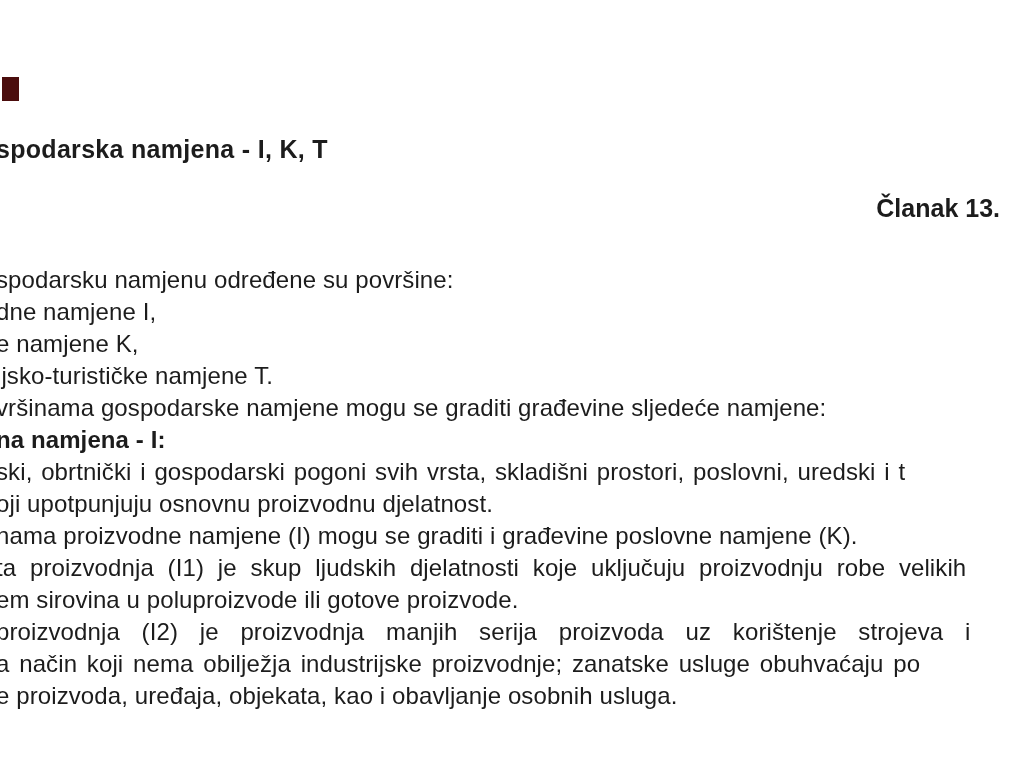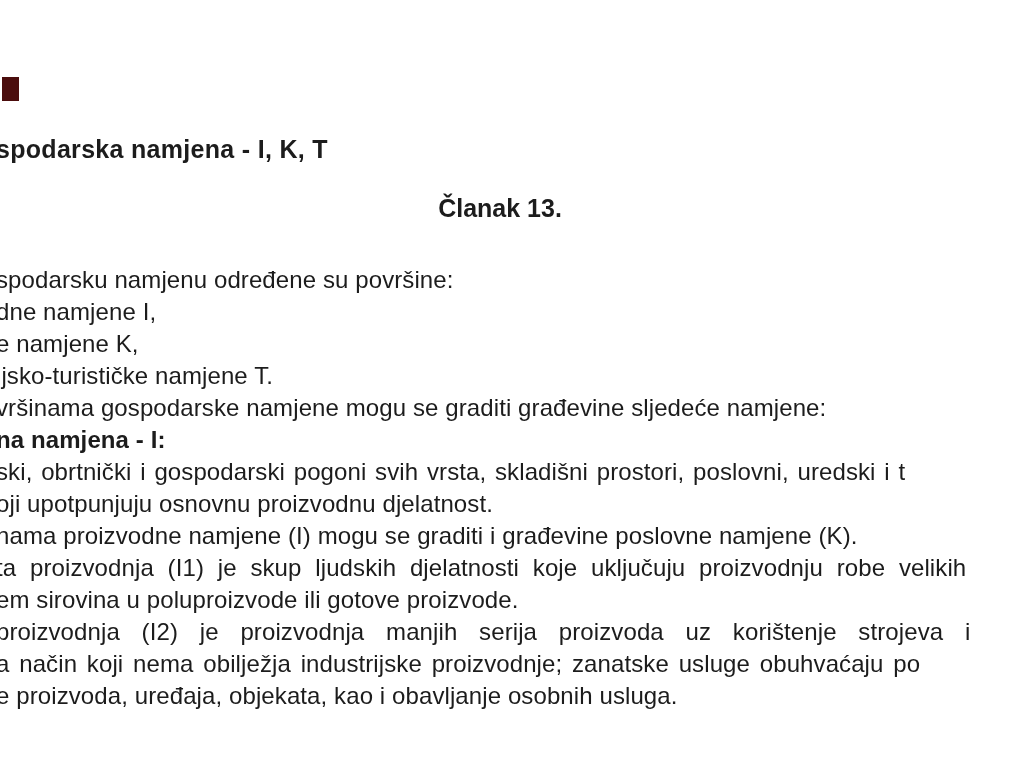--- a/index.html
+++ b/index.html
@@ -20,21 +20,21 @@
     font-size: 25px;
     font-weight: bold;
     white-space: nowrap;
     letter-spacing: 0.3px;
   }
   .article-heading {
     position: absolute;
     left: 0;
     top: 150px;
     width: 1000px;
-    text-align: center;
+    text-align: right;
     font-size: 25px;
     font-weight: bold;
   }
   .bodyline {
     position: absolute;
     left: -4px;
     font-size: 24px;
     white-space: nowrap;
     letter-spacing: 0.1px;
   }

